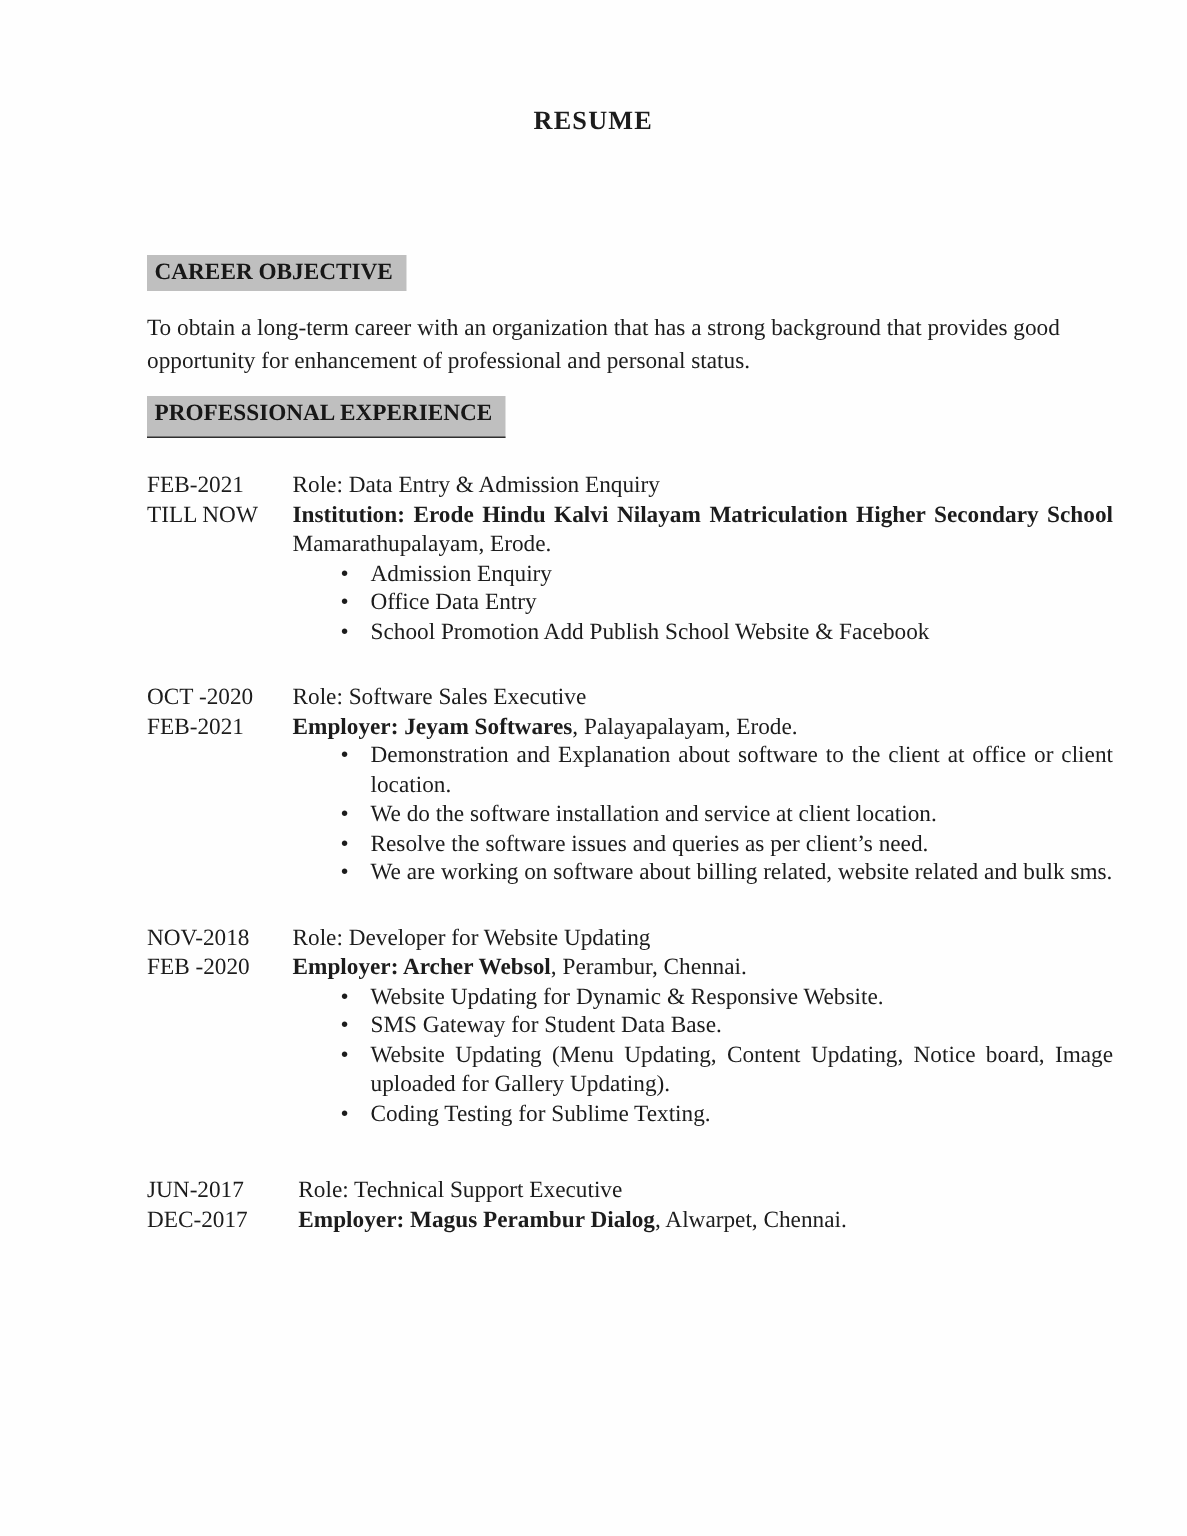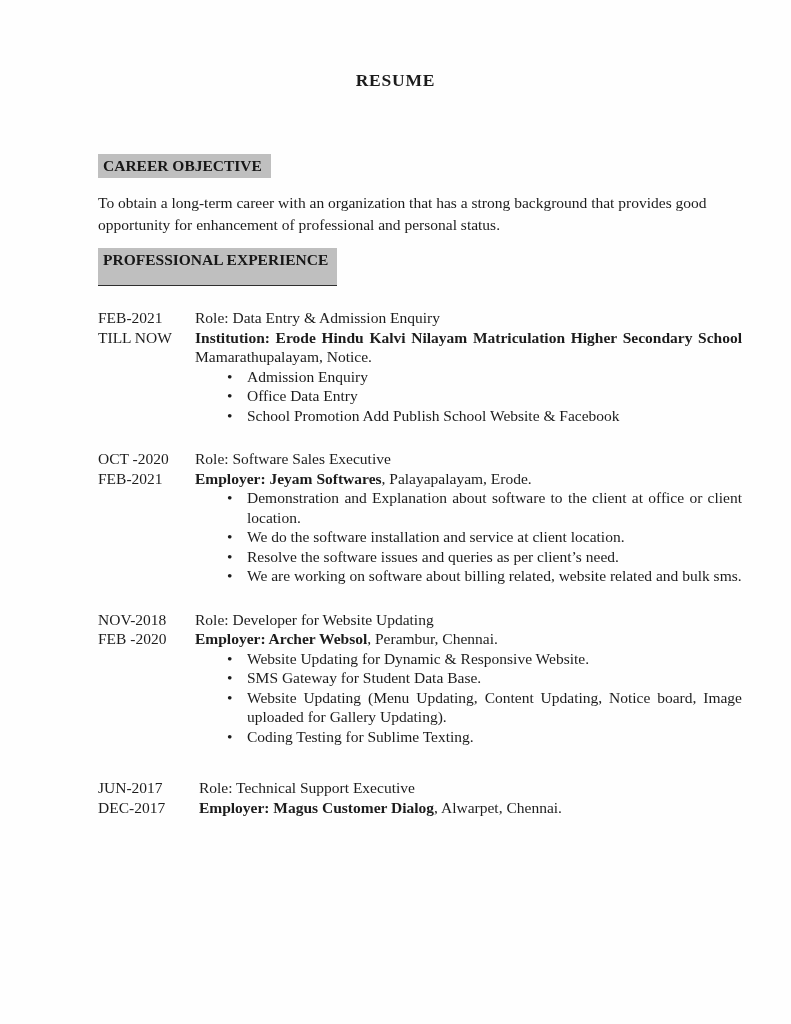--- a/index.html
+++ b/index.html
@@ -19,34 +19,34 @@
     text-align: center;
     font-size: 17.5px;
     line-height: 20px;
     font-weight: 700;
     letter-spacing: 0.8px;
   }
   .inner {
     padding: 0 49px 0 98px;
   }
   .heading-row { font-size: 0; }
-  .heading-co { margin-top: 64px; text-decoration: underline; }
+  .heading-co { margin-top: 80px; text-decoration: underline; }
   .heading-pe { margin-top: 11px; }
   .hl {
     display: inline-block;
     background: #bfbfbf;
     font-weight: 700;
     font-size: 15.5px;
     line-height: 19px;
     padding: 2px 9px 3px 5px;
     color: #171717;
   }
   .hl.underlined {
     border-bottom: 1.5px solid #2e2e2e;
-    padding-bottom: 16px;
+    padding-bottom: 6px;
   }
   .objective {
     margin: 14px 0 12px 0;
     font-size: 15.5px;
     line-height: 22px;
   }
   .entries {
     margin-top: 22px;
     font-size: 15.5px;
     line-height: 19.5px;
@@ -101,21 +101,21 @@
 
     <div class="entries" id="entries">
   <div class="entry">
     <div class="dates">
       <div class="date">FEB-2021</div>
       <div class="date">TILL NOW</div>
     </div>
     <div class="content">
       <div class="role">Role: Data Entry &amp; Admission Enquiry</div>
       <div class="org">
-        <span class="b">Institution: Erode Hindu Kalvi Nilayam Matriculation Higher Secondary School</span><span> Mamarathupalayam, Notice.</span>
+        <span class="b">Institution: Erode Hindu Kalvi Nilayam Matriculation Higher Secondary School</span><span> Mamarathupalayam, Erode.</span>
       </div>
       <ul class="bullets">
               <li>Admission Enquiry</li>
               <li>Office Data Entry</li>
               <li>School Promotion Add Publish School Website &amp; Facebook</li>
             </ul>
     </div>
   </div>
 
   <div class="entry">
@@ -157,21 +157,21 @@
   </div>
 
   <div class="entry">
     <div class="dates">
       <div class="date">JUN-2017</div>
       <div class="date">DEC-2017</div>
     </div>
     <div class="content">
       <div class="role"> Role: Technical Support Executive</div>
       <div class="org">
-        <span class="b"> Employer: Magus Customer Dialog</span><span>, Alwarpet, Chennai.</span>
+        <span class="b"> Employer: Magus Perambur Dialog</span><span>, Alwarpet, Chennai.</span>
       </div>
       <ul class="bullets"></ul>
     </div>
   </div>
 </div>
 
   </div>
 </div>
 
 </body></html>

